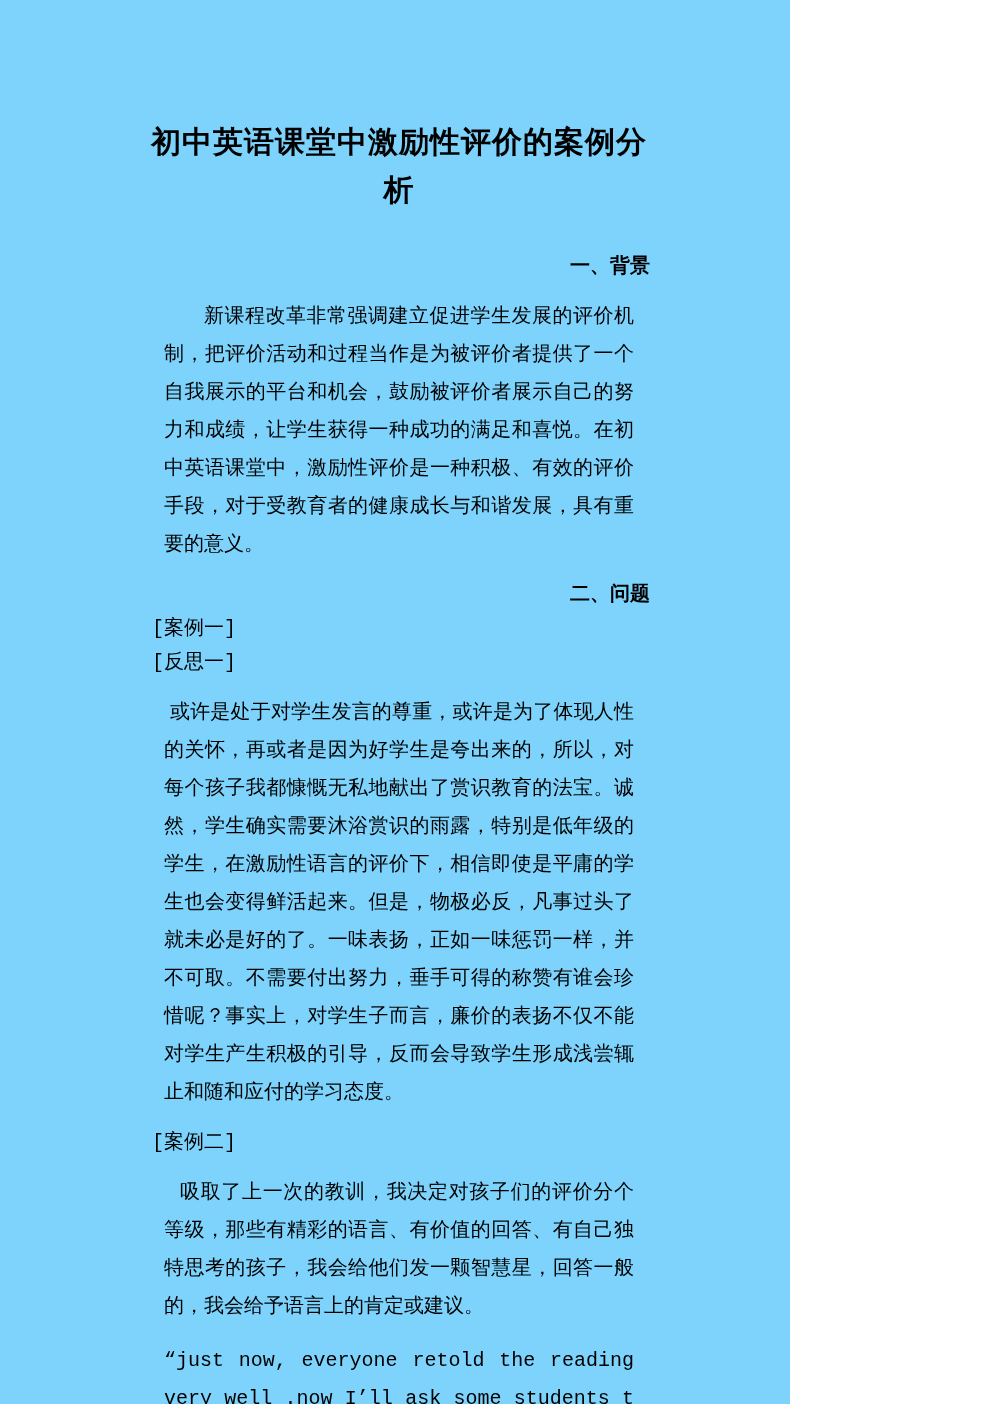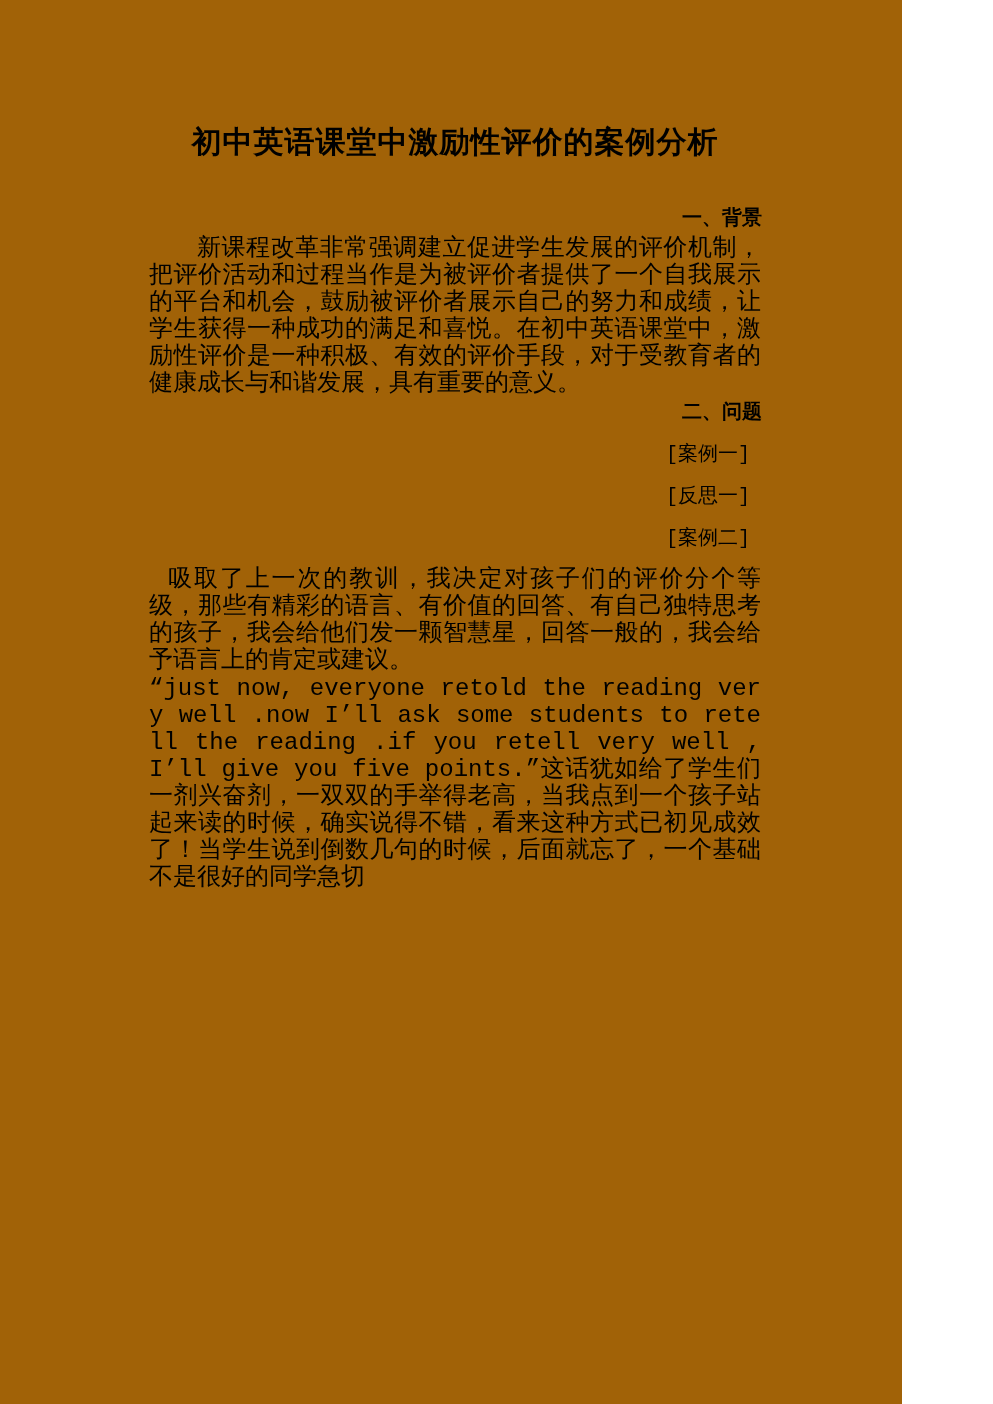--- a/index.html
+++ b/index.html
@@ -2,23 +2,23 @@
 <html><head>
 <meta charset="utf-8">
 <style>
   html, body {
     margin: 0;
     padding: 0;
     background: #ffffff;
   }
   .doc-page {
     position: relative;
-    width: 902px;
+    width: 790px;
     height: 1404px;
-    background: #a16207;
+    background: #7dd3fc;
     overflow: hidden;
     box-sizing: border-box;
     
     font-family: "Liberation Mono", "Liberation Serif", serif;
     color: #000000;
   }
   .doc-content {
     box-sizing: border-box;
     padding: 118px 140px 0 148px;
   }
@@ -32,55 +32,56 @@
     font-family: "Liberation Serif", serif;
   }
   .sec-heading {
     margin: 0;
     font-size: 20px;
     font-weight: bold;
     line-height: 30px;
     text-align: right;
   }
   .para {
-    margin: 1px;
-    font-size: 24px;
-    line-height: 27px;
+    margin: 16px;
+    font-size: 20px;
+    line-height: 38px;
     text-align: justify;
     text-justify: inter-ideograph;
     word-break: break-all;
   }
   .para.indent-2 { text-indent: 2em; }
   .para.indent-case { text-indent: 0.8em; }
   .para.indent-reflect { text-indent: 0.3em; }
   .para.indent-none { text-indent: 0; }
   .case-label {
-    margin: 12px;
+    margin: 4px;
     font-size: 20px;
     line-height: 30px;
     font-weight: normal;
-    text-align: right;
+    text-align: left;
   }
 </style>
 </head>
 <body>
 
 <div class="doc-page">
   <div class="doc-content">
 
     <h1 class="doc-title">初中英语课堂中激励性评价的案例分析</h1>
 
     <h2 class="sec-heading">一、背景</h2>
     <p class="para indent-2">新课程改革非常强调建立促进学生发展的评价机制，把评价活动和过程当作是为被评价者提供了一个自我展示的平台和机会，鼓励被评价者展示自己的努力和成绩，让学生获得一种成功的满足和喜悦。在初中英语课堂中，激励性评价是一种积极、有效的评价手段，对于受教育者的健康成长与和谐发展，具有重要的意义。</p>
 
     <h2 class="sec-heading">二、问题</h2>
 
 
     <p class="case-label">[案例一]</p>
 
     <p class="case-label">[反思一]</p>
+    <p class="para indent-reflect">或许是处于对学生发言的尊重，或许是为了体现人性的关怀，再或者是因为好学生是夸出来的，所以，对每个孩子我都慷慨无私地献出了赏识教育的法宝。诚然，学生确实需要沐浴赏识的雨露，特别是低年级的学生，在激励性语言的评价下，相信即使是平庸的学生也会变得鲜活起来。但是，物极必反，凡事过头了就未必是好的了。一味表扬，正如一味惩罚一样，并不可取。不需要付出努力，垂手可得的称赞有谁会珍惜呢？事实上，对学生子而言，廉价的表扬不仅不能对学生产生积极的引导，反而会导致学生形成浅尝辄止和随和应付的学习态度。</p>
 
     <p class="case-label">[案例二]</p>
     <p class="para indent-case">吸取了上一次的教训，我决定对孩子们的评价分个等级，那些有精彩的语言、有价值的回答、有自己独特思考的孩子，我会给他们发一颗智慧星，回答一般的，我会给予语言上的肯定或建议。</p>
     <p class="para indent-none">“just now, everyone retold the reading very well .now I’ll ask some students to retell the reading .if you retell very well ,I’ll give you five points.”这话犹如给了学生们一剂兴奋剂，一双双的手举得老高，当我点到一个孩子站起来读的时候，确实说得不错，看来这种方式已初见成效了！当学生说到倒数几句的时候，后面就忘了，一个基础不是很好的同学急切</p>
 
   </div>
 </div>
 
 </body></html>

